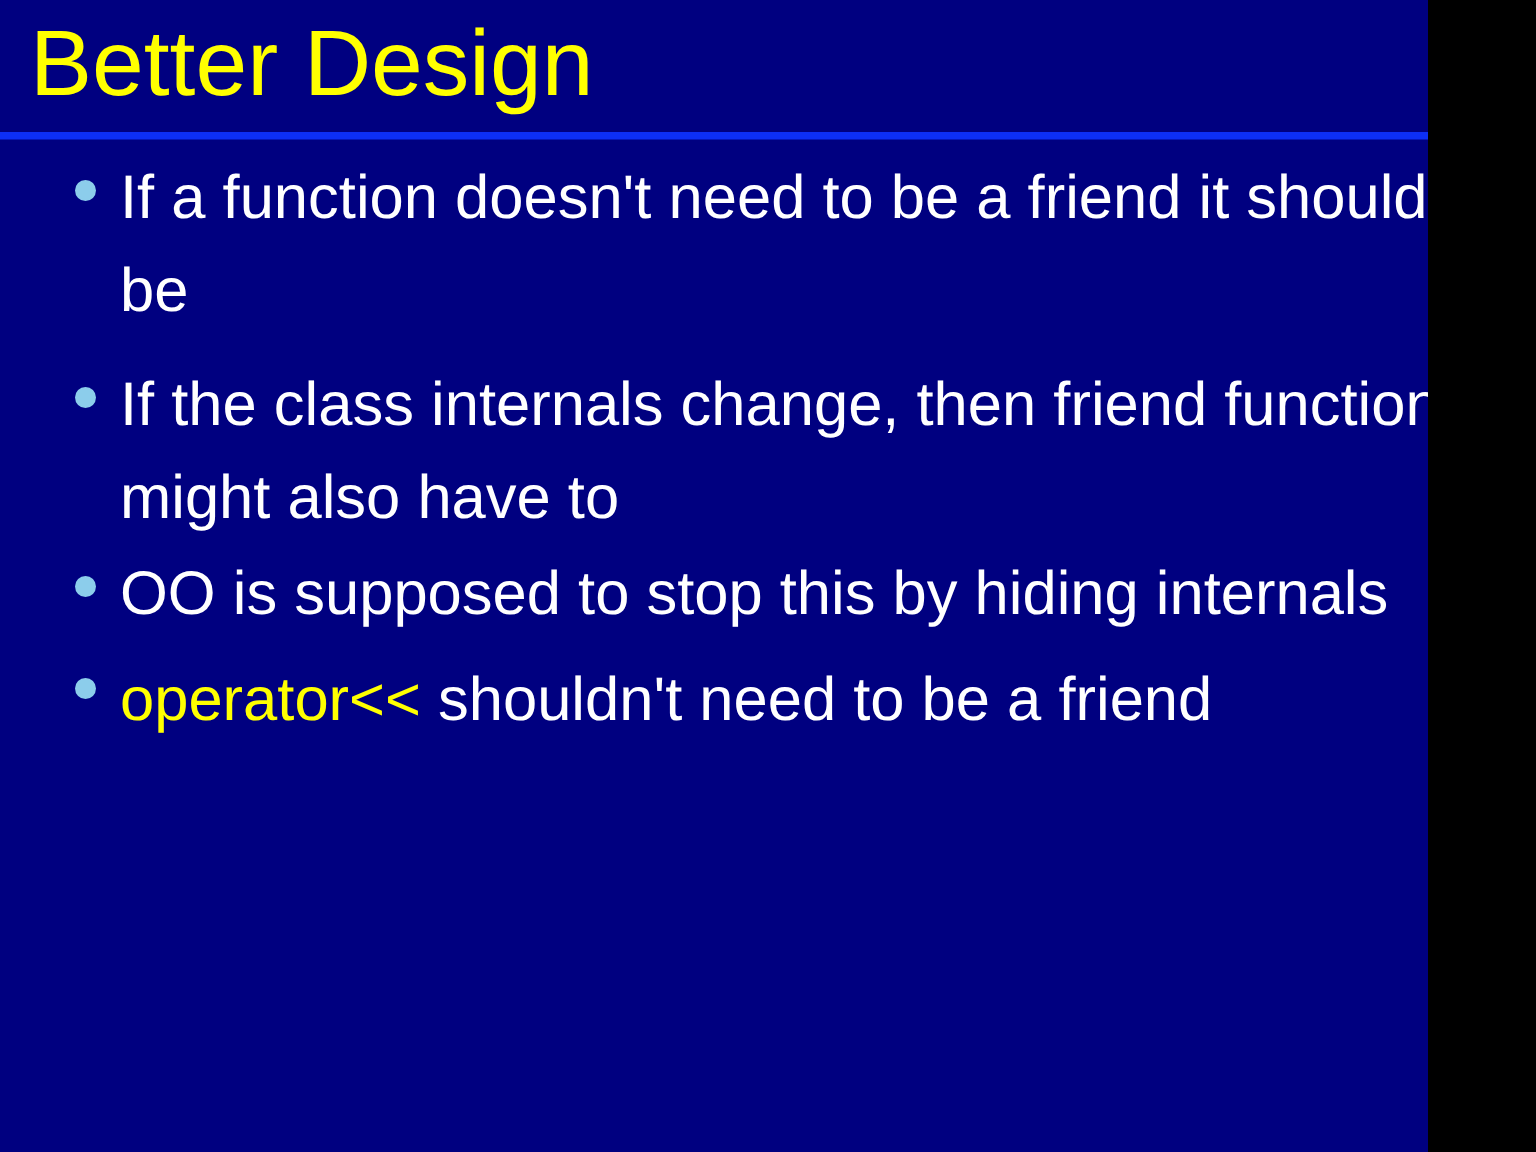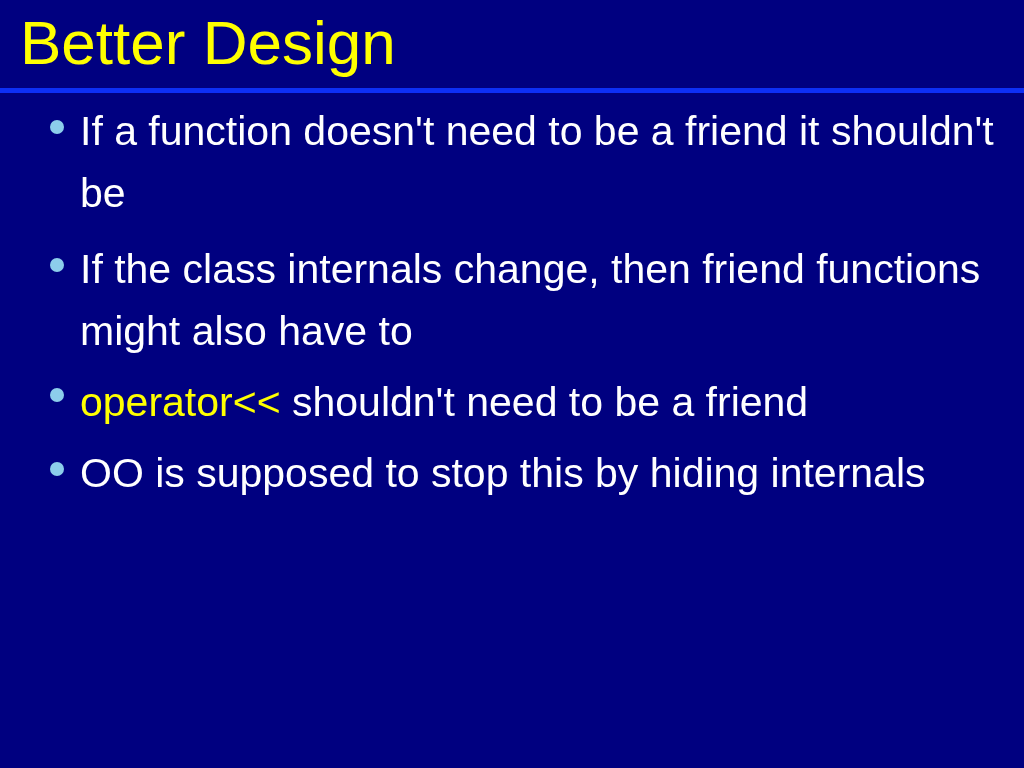--- a/index.html
+++ b/index.html
@@ -3,21 +3,21 @@
 <meta charset="utf-8">
 <title>Slide</title>
 <style>
   html, body {
     margin: 0;
     padding: 0;
     background: #000000;
   }
   #slide {
     position: relative;
-    width: 1024px;
+    width: 952px;
     height: 768px;
     background: #000080;
     overflow: hidden;
     font-family: "Liberation Sans", sans-serif;
     -webkit-font-smoothing: antialiased;
   }
 
   
   #title-block {
     position: absolute;
@@ -107,25 +107,25 @@
     <li class="bullet-row r1">
       <span class="bullet-marker" style="background: rgb(140, 205, 235);"></span>
       <span class="bullet-text" style="color: rgb(255, 255, 255);">If a function doesn't need to be a friend it shouldn't be</span>
     </li>
 
     <li class="bullet-row r2">
       <span class="bullet-marker" style="background: rgb(140, 205, 235);"></span>
       <span class="bullet-text" style="color: rgb(255, 255, 255);">If the class internals change, then friend functions might also have to</span>
     </li>
 
+    <li class="bullet-row r3">
+      <span class="bullet-marker" style="background: rgb(140, 205, 235);"></span>
+      <span class="bullet-text" style="color: rgb(255, 255, 255);">OO is supposed to stop this by hiding internals</span>
+    </li>
+
     <li class="bullet-row r4">
       <span class="bullet-marker" style="background: rgb(140, 205, 235);"></span>
       <span class="bullet-text spaced" style="color: rgb(255, 255, 255);"><span class="code-accent" style="color: rgb(255, 255, 0);">operator&lt;&lt;</span><span>  shouldn't need to be a friend</span></span>
-    </li>
-
-    <li class="bullet-row r3">
-      <span class="bullet-marker" style="background: rgb(140, 205, 235);"></span>
-      <span class="bullet-text" style="color: rgb(255, 255, 255);">OO is supposed to stop this by hiding internals</span>
     </li>
 
   </ul>
 
 </div>
 
 </body></html>

